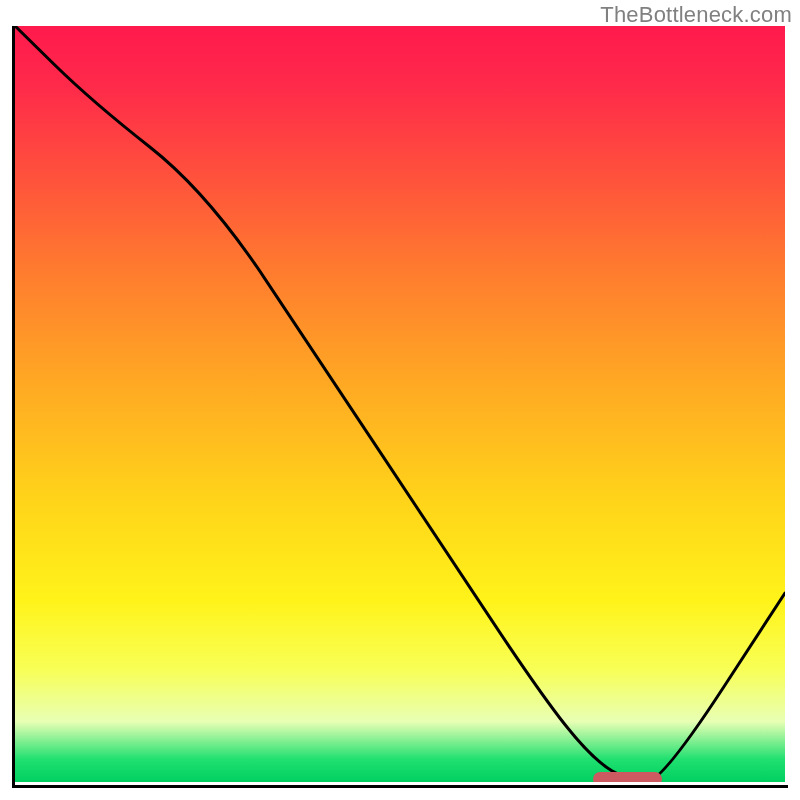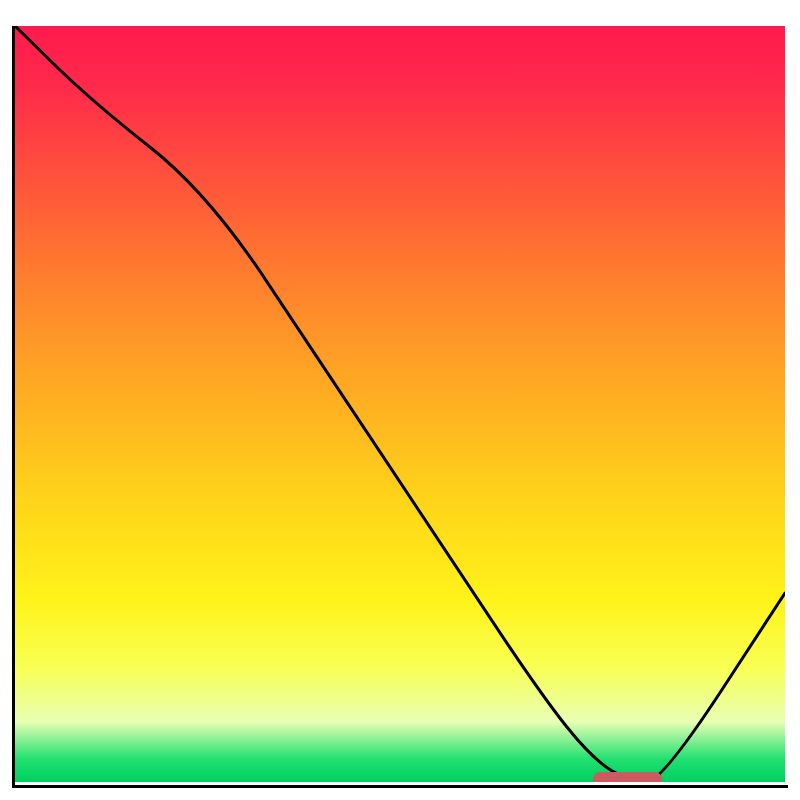--- a/index.html
+++ b/index.html
@@ -78,20 +78,21 @@
     border-radius: 7px;
     background: #cc5a60;
     z-index: 6;
   }
 </style>
 </head>
 <body>
 
 <div class="stage">
 
+  <div class="watermark-text">TheBottleneck.com</div>
 
   <div class="plot-area">
     <div class="gradient"></div>
 
     <svg class="curve" viewBox="0 0 770 756" preserveAspectRatio="none">
       <path id="curve-path" fill="none" stroke="#000000" stroke-width="3" stroke-linejoin="round" stroke-linecap="round" d="M 0.0 0.0 Q 0.0 0.0 38.5 37.8 Q 77.0 75.6 134.8 121.0 Q 192.5 166.3 250.3 253.3 Q 308.0 340.2 365.8 427.1 Q 423.5 514.1 473.6 589.7 Q 523.6 665.3 550.5 699.3 Q 577.5 733.3 596.8 744.7 Q 616.0 756.0 631.4 756.0 Q 646.8 756.0 708.4 661.5 T 770.0 567.0"></path>
     </svg>
 
     <div class="marker" id="minimum-marker" style="left: 577.5px; width: 69.3px; top: 746px; background: rgb(204, 90, 96);"></div>
   </div>

